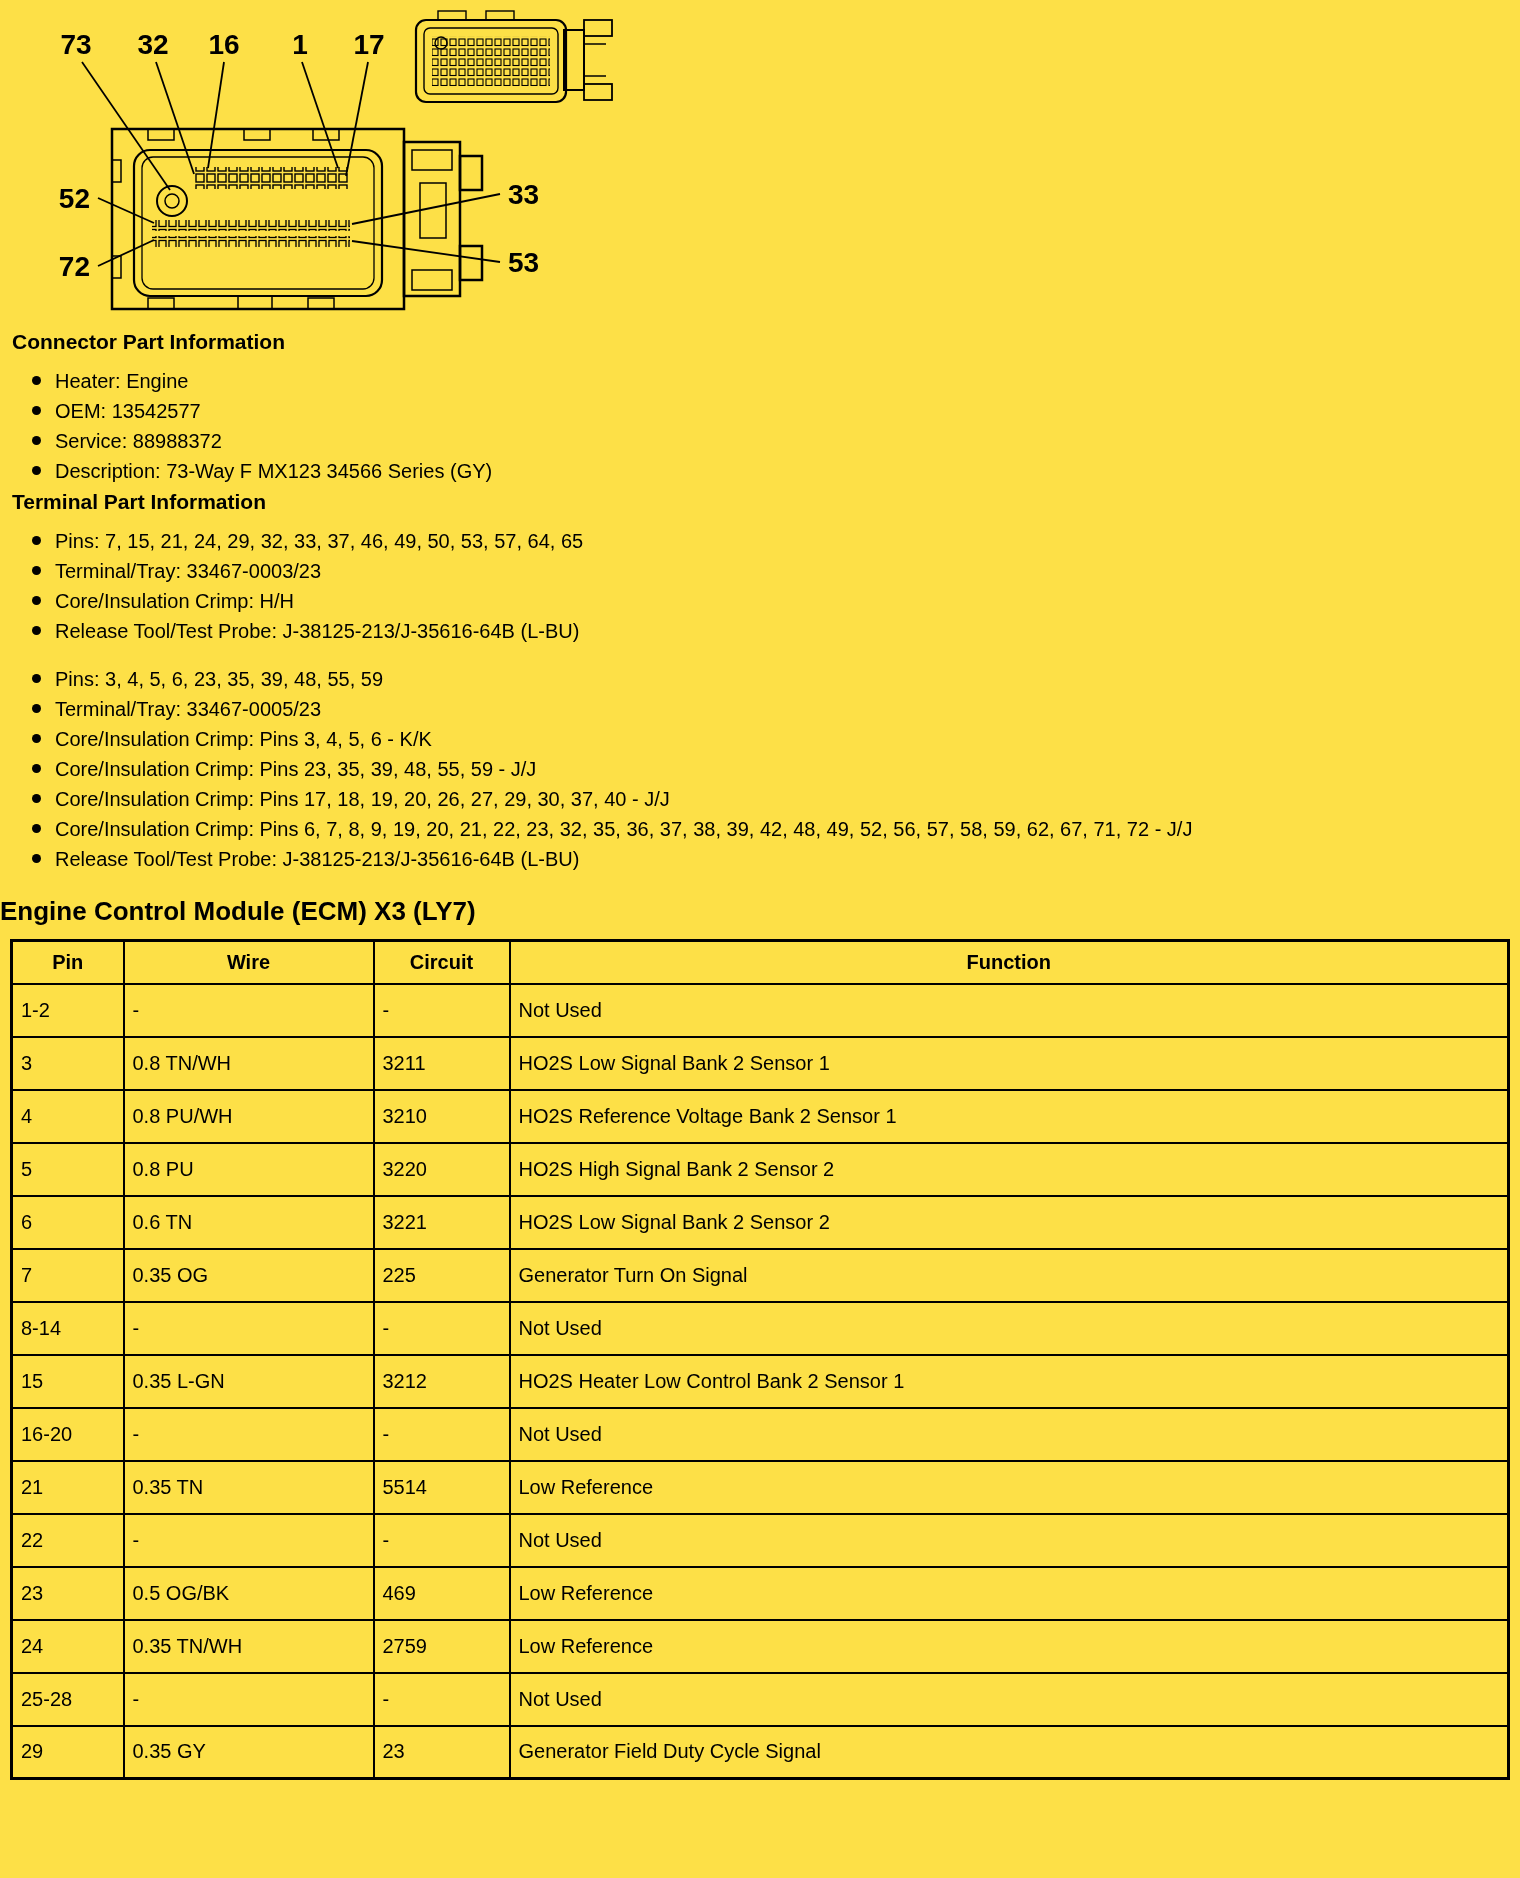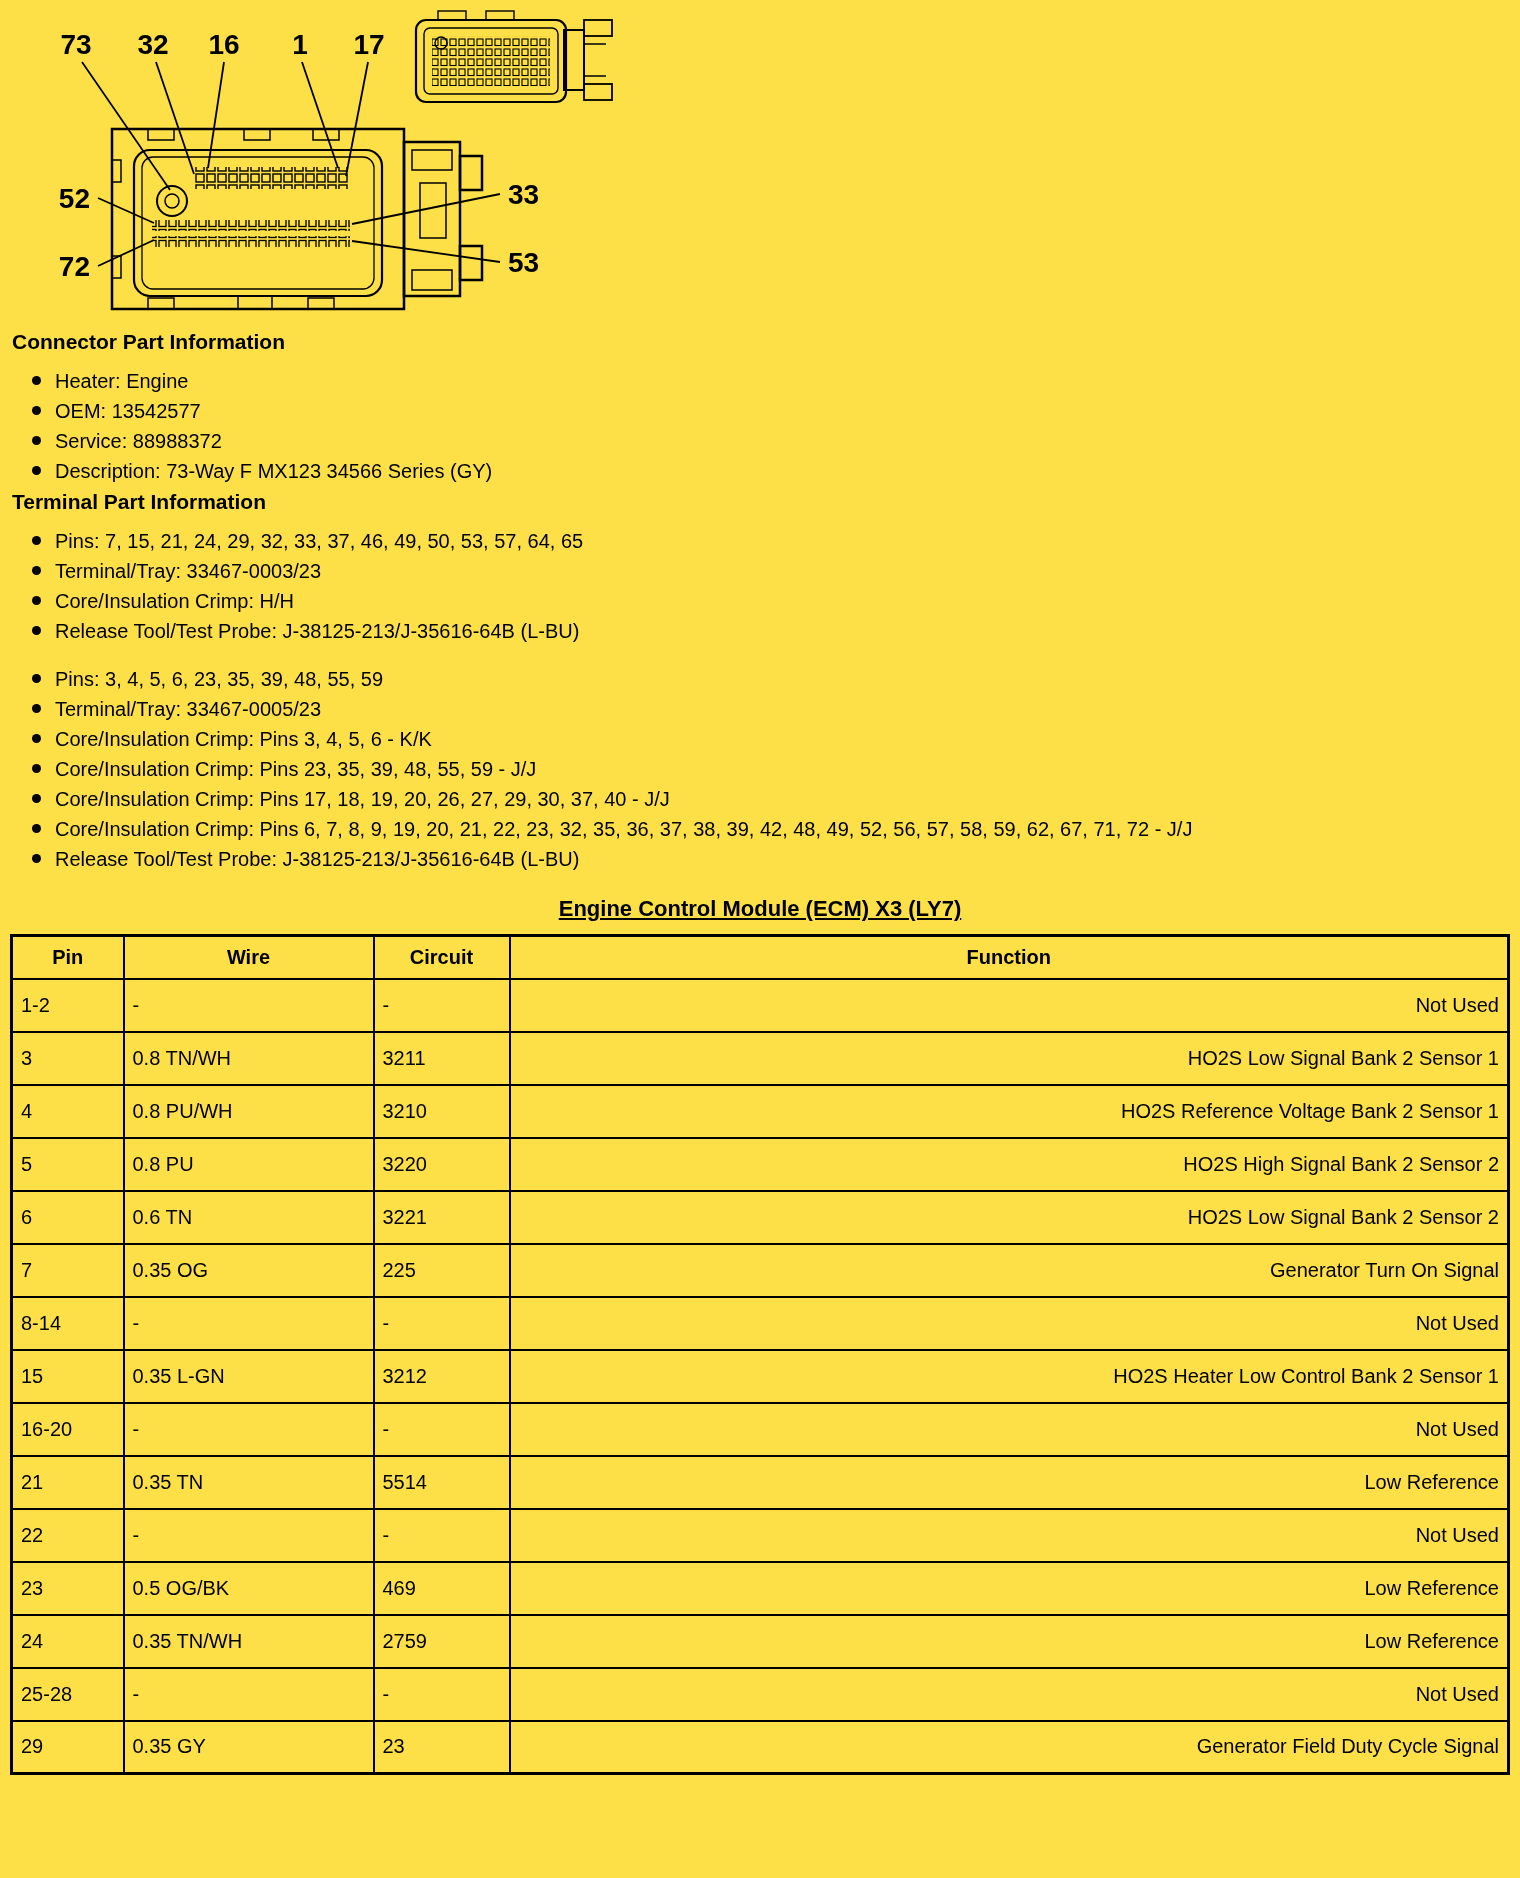--- a/index.html
+++ b/index.html
@@ -27,39 +27,38 @@
     margin-bottom: 8px;
   }
   .bullet {
     width: 9px; height: 9px; border-radius: 50%;
     background: #000; flex: none;
     margin: 6px 14px 0 0;
   }
   ul.group2 { margin-top: 26px; }
 
   .tbl-title {
-    text-align: center; font-weight: bold; font-size: 22px;
+    text-align: left; font-weight: bold; font-size: 26px;
     margin: 26px 0 12px 0;
-    text-decoration: underline;
   }
   table.pinout {
     border-collapse: collapse; table-layout: fixed;
     width: 1500px; margin: 0 auto;
     border: 3px solid #000;
   }
   table.pinout th, table.pinout td {
     border: 2px solid #000;
     font-size: 20px;
     padding: 0 8px;
     overflow: hidden; white-space: nowrap;
   }
   table.pinout th { height: 43px; font-weight: bold; text-align: center; }
   table.pinout td { height: 53px; }
   td.c-pin, td.c-wire, td.c-circuit { text-align: left; }
-  td.c-func { text-align: right; padding-left: 8px; }
+  td.c-func { text-align: left; padding-left: 8px; }
 
   svg text { font-family: "Liberation Sans", sans-serif; }
 </style>
 </head>
 <body>
 
 <div class="page">
 
   <div class="diagram">
     <svg viewBox="0 0 660 322" width="660" height="322">

